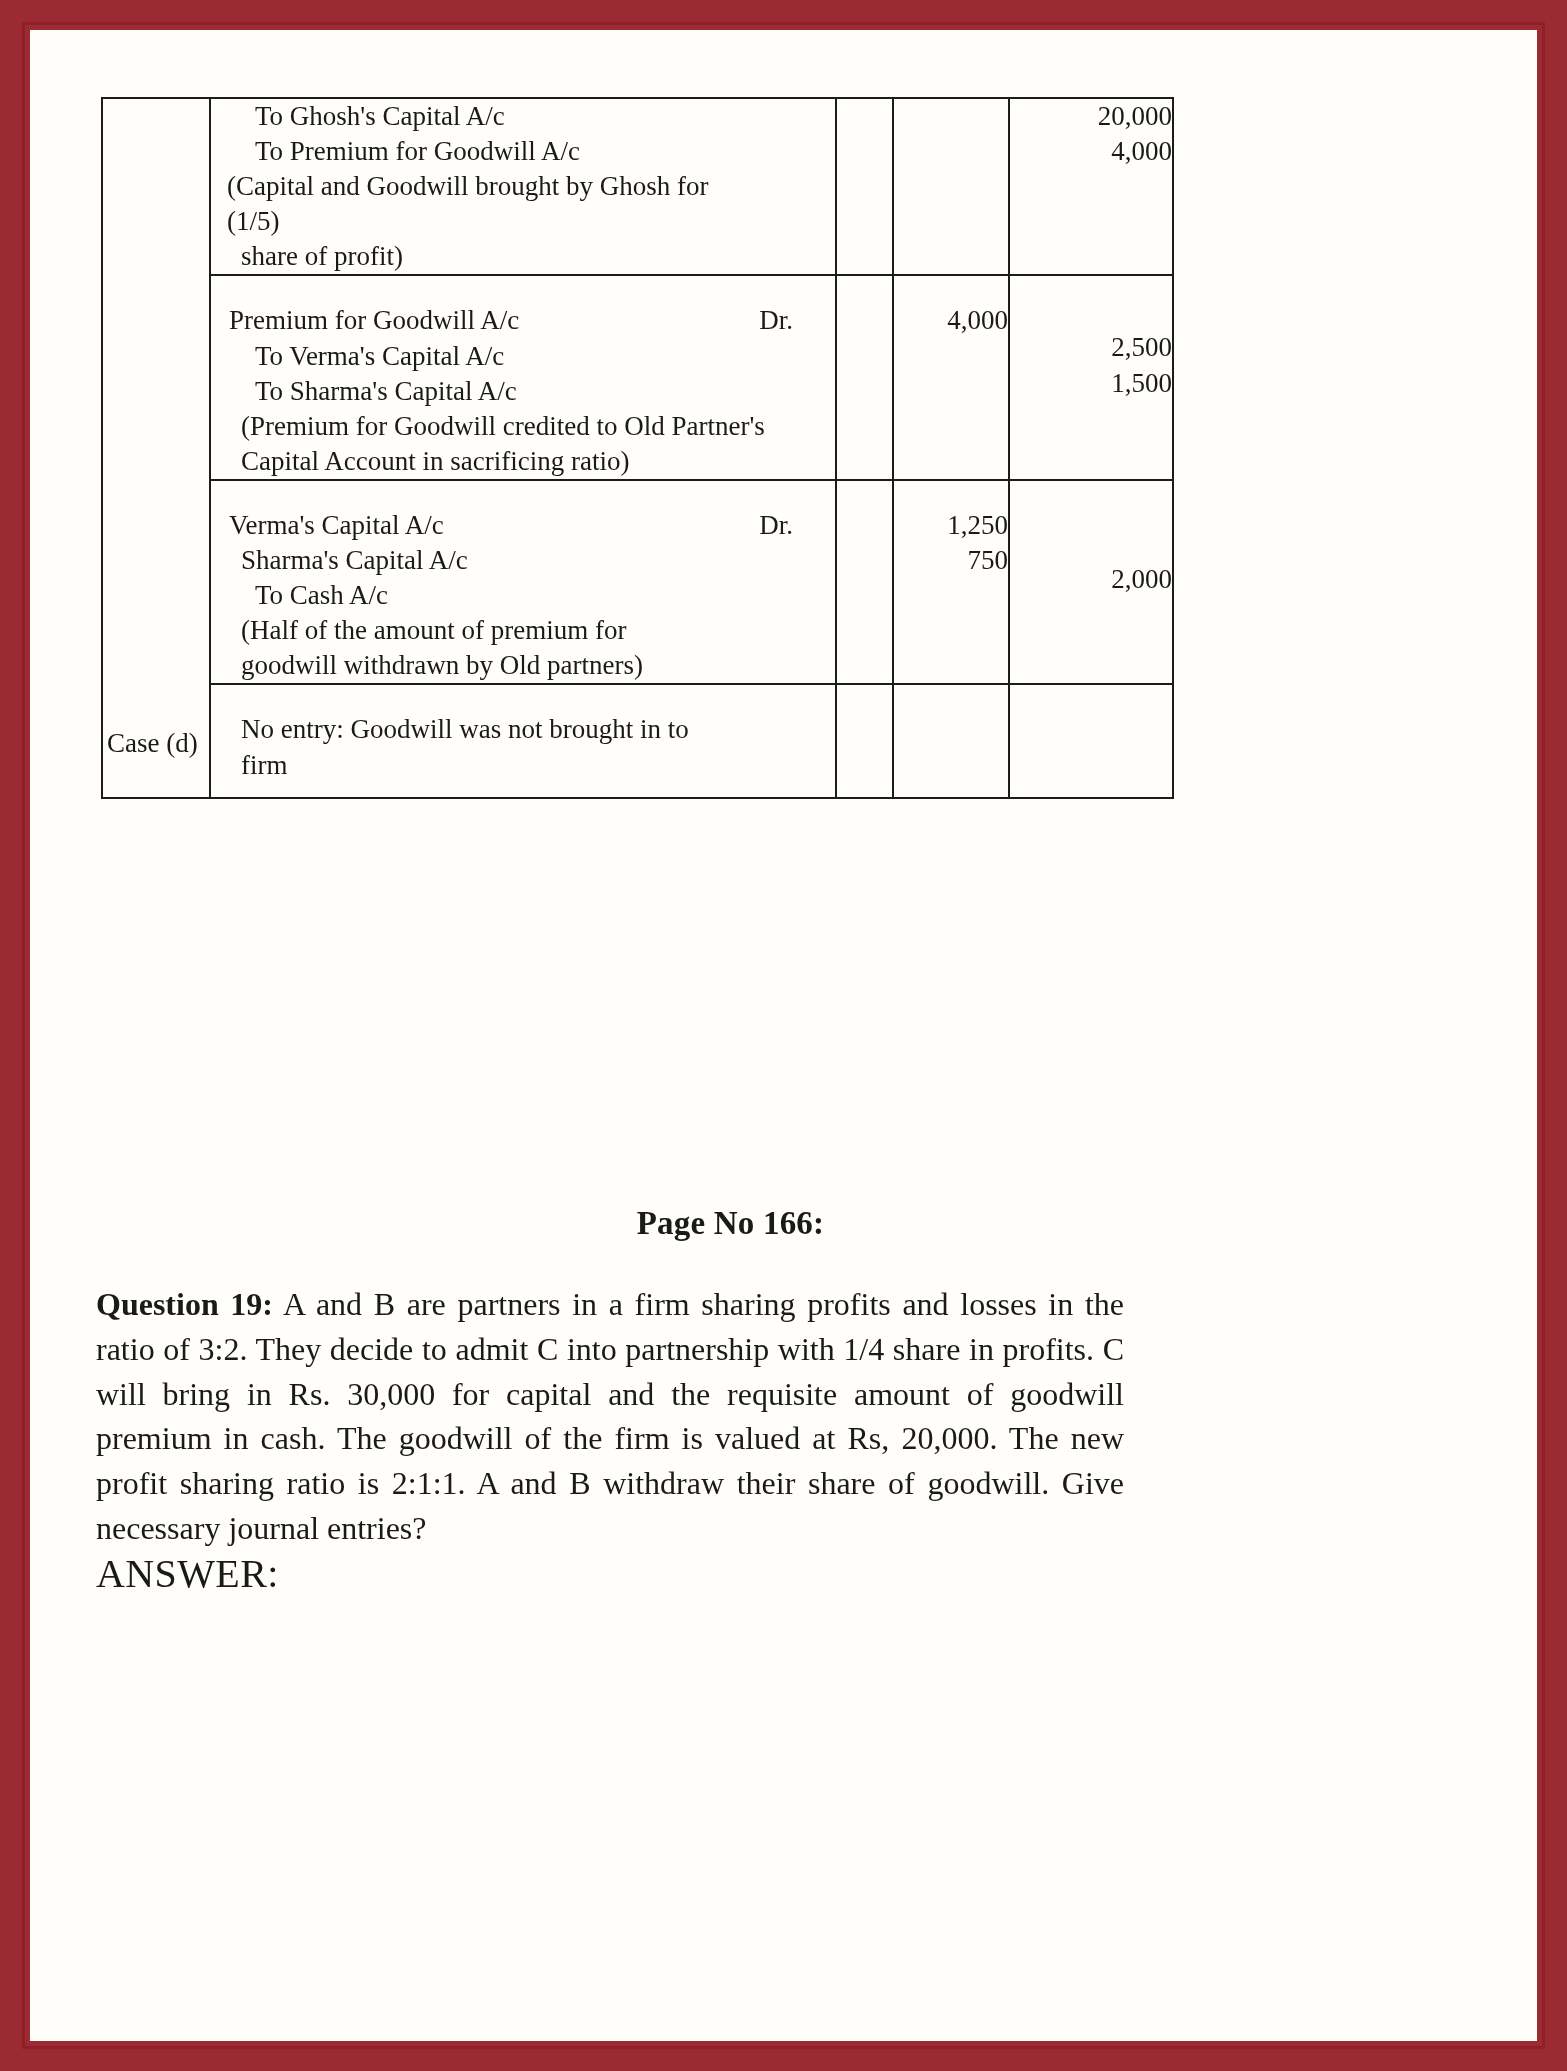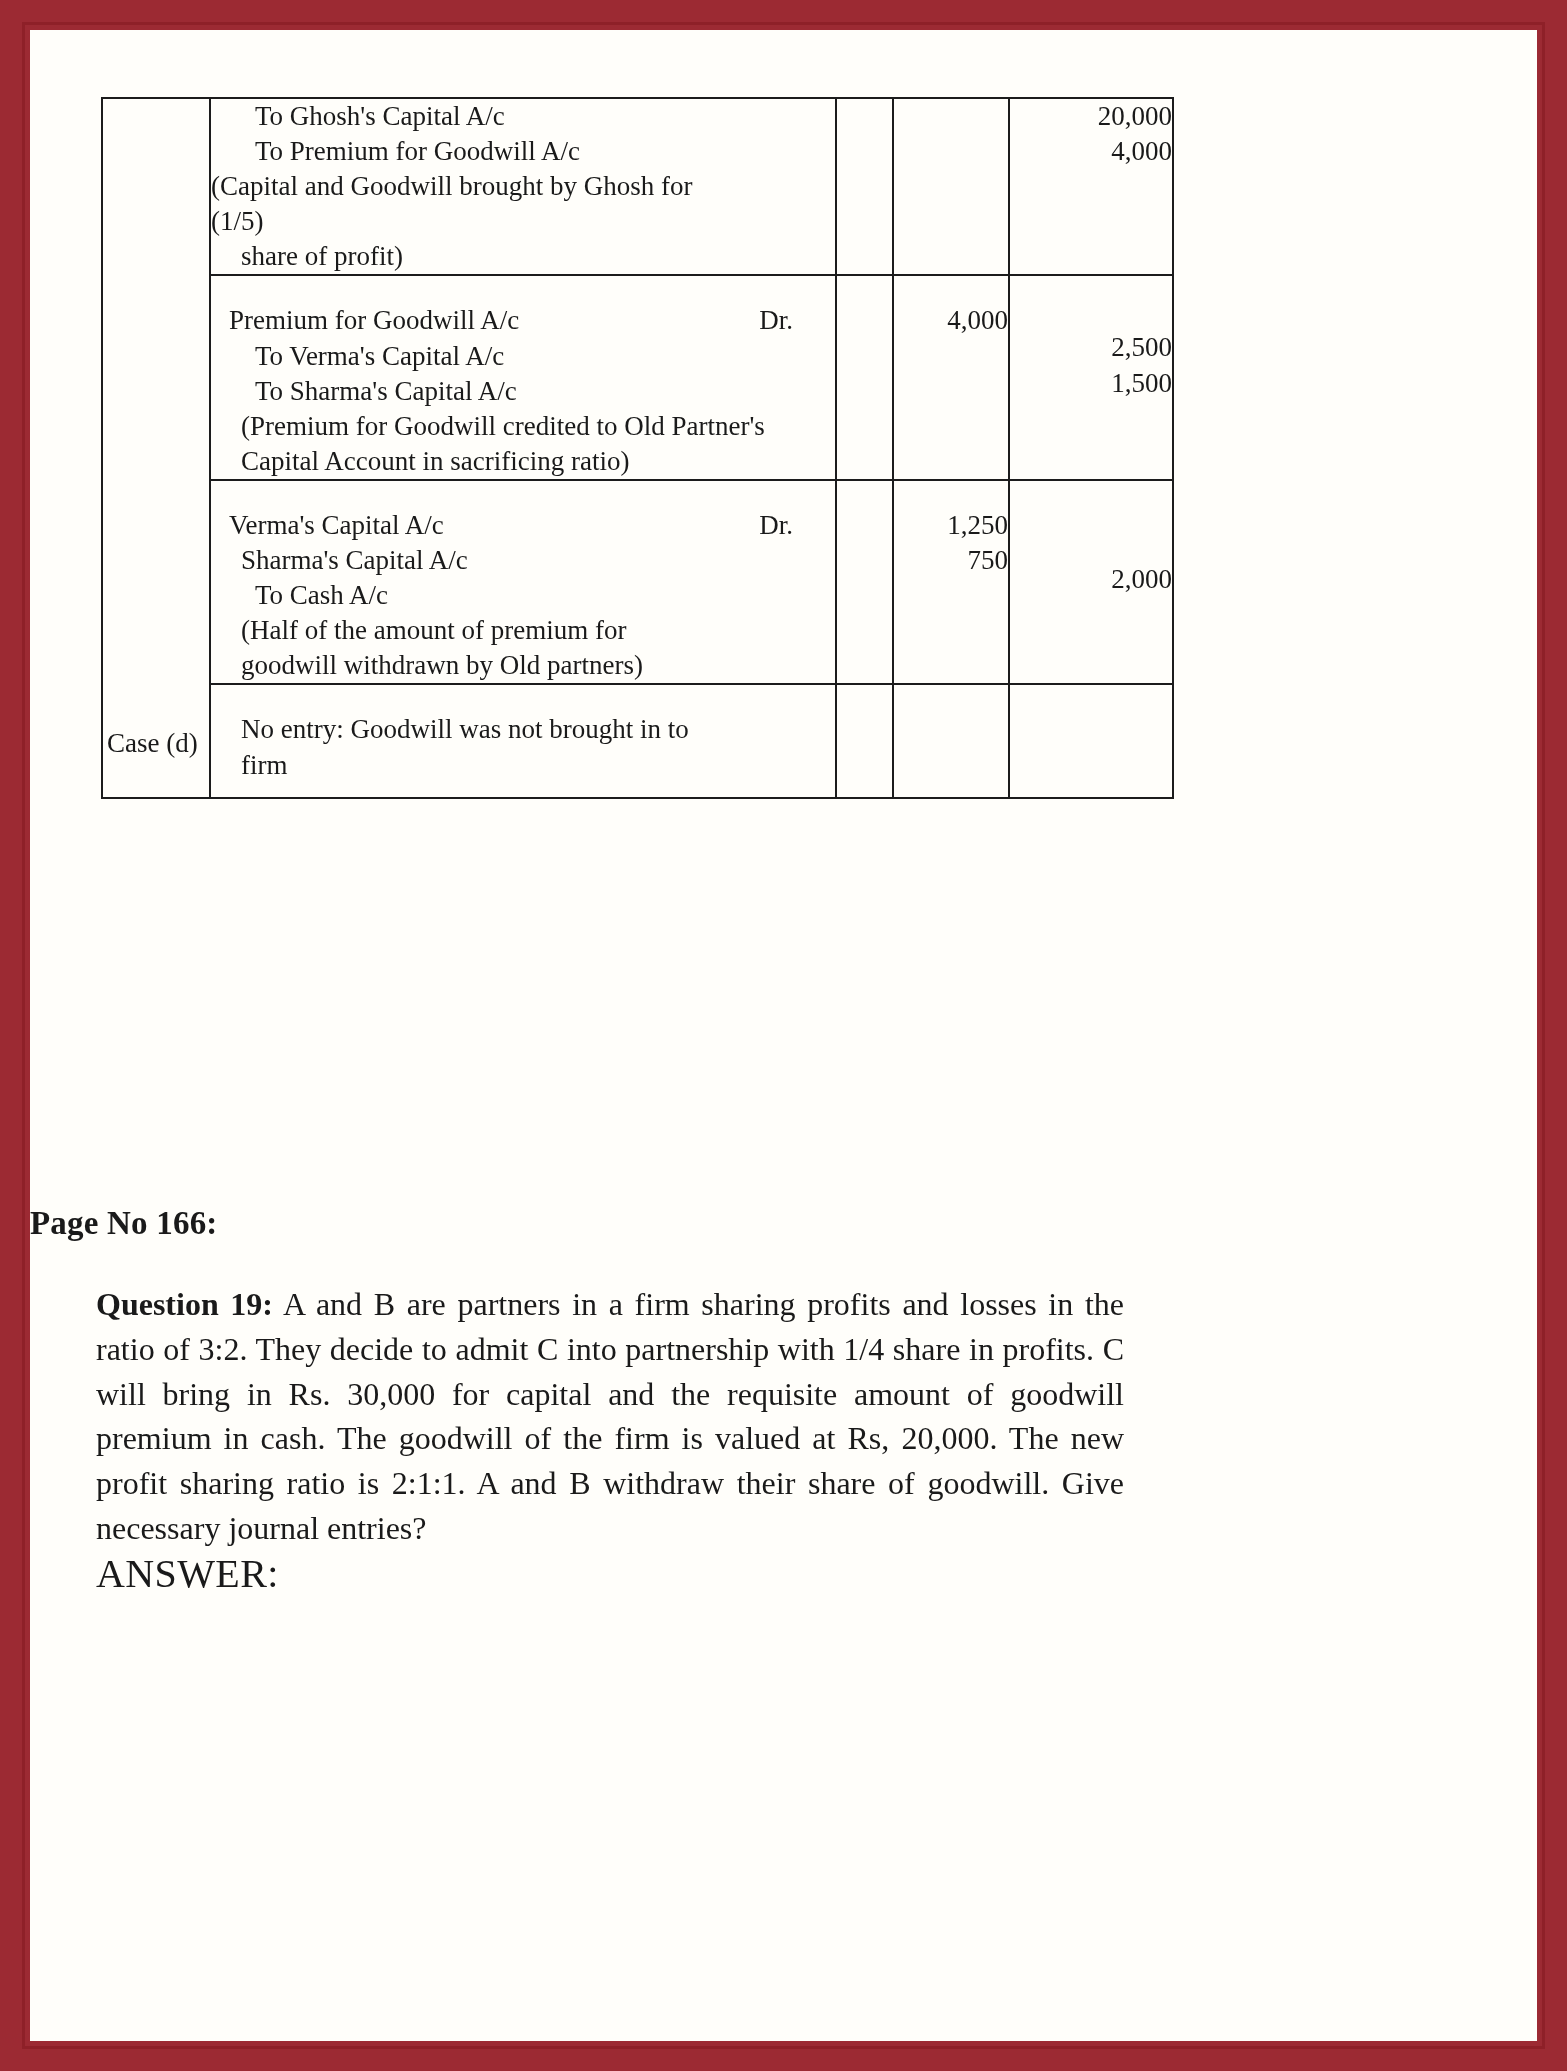--- a/index.html
+++ b/index.html
@@ -87,40 +87,40 @@
   .amt-cell {
     text-align: right;
     padding: 14px 8px 18px 8px;
     white-space: nowrap;
     border-radius: 26px;
   }
 
   .ln       { white-space: nowrap; }
   .ind-1    { padding-left: 44px; }
   .ind-0    { padding-left: 30px; }
-  .ind-neg  { padding-left: 0px; }
+  .ind-neg  { padding-left: 16px; }
   .blank    { height: 27px; }
   .blank-sm { height: 14px; }
 
   .dr-row {
     display: flex;
     justify-content: space-between;
     padding-right: 4px;
     gap: 44px;
   }
   .dr-row .acct  { padding-left: 18px; }
   .dr-row .drtag { padding-right: 38px; }
 
   
   .page-no {
     position: absolute;
     left: 0;
     top: 1175px;
     width: 1401px;
-    text-align: left;
+    text-align: center;
     font-size: 33px;
     font-weight: bold;
     letter-spacing: 0.2px;
   }
   .question-block {
     position: absolute;
     left: 66px;
     top: 1252px;
     width: 1028px;
     font-size: 32px;

